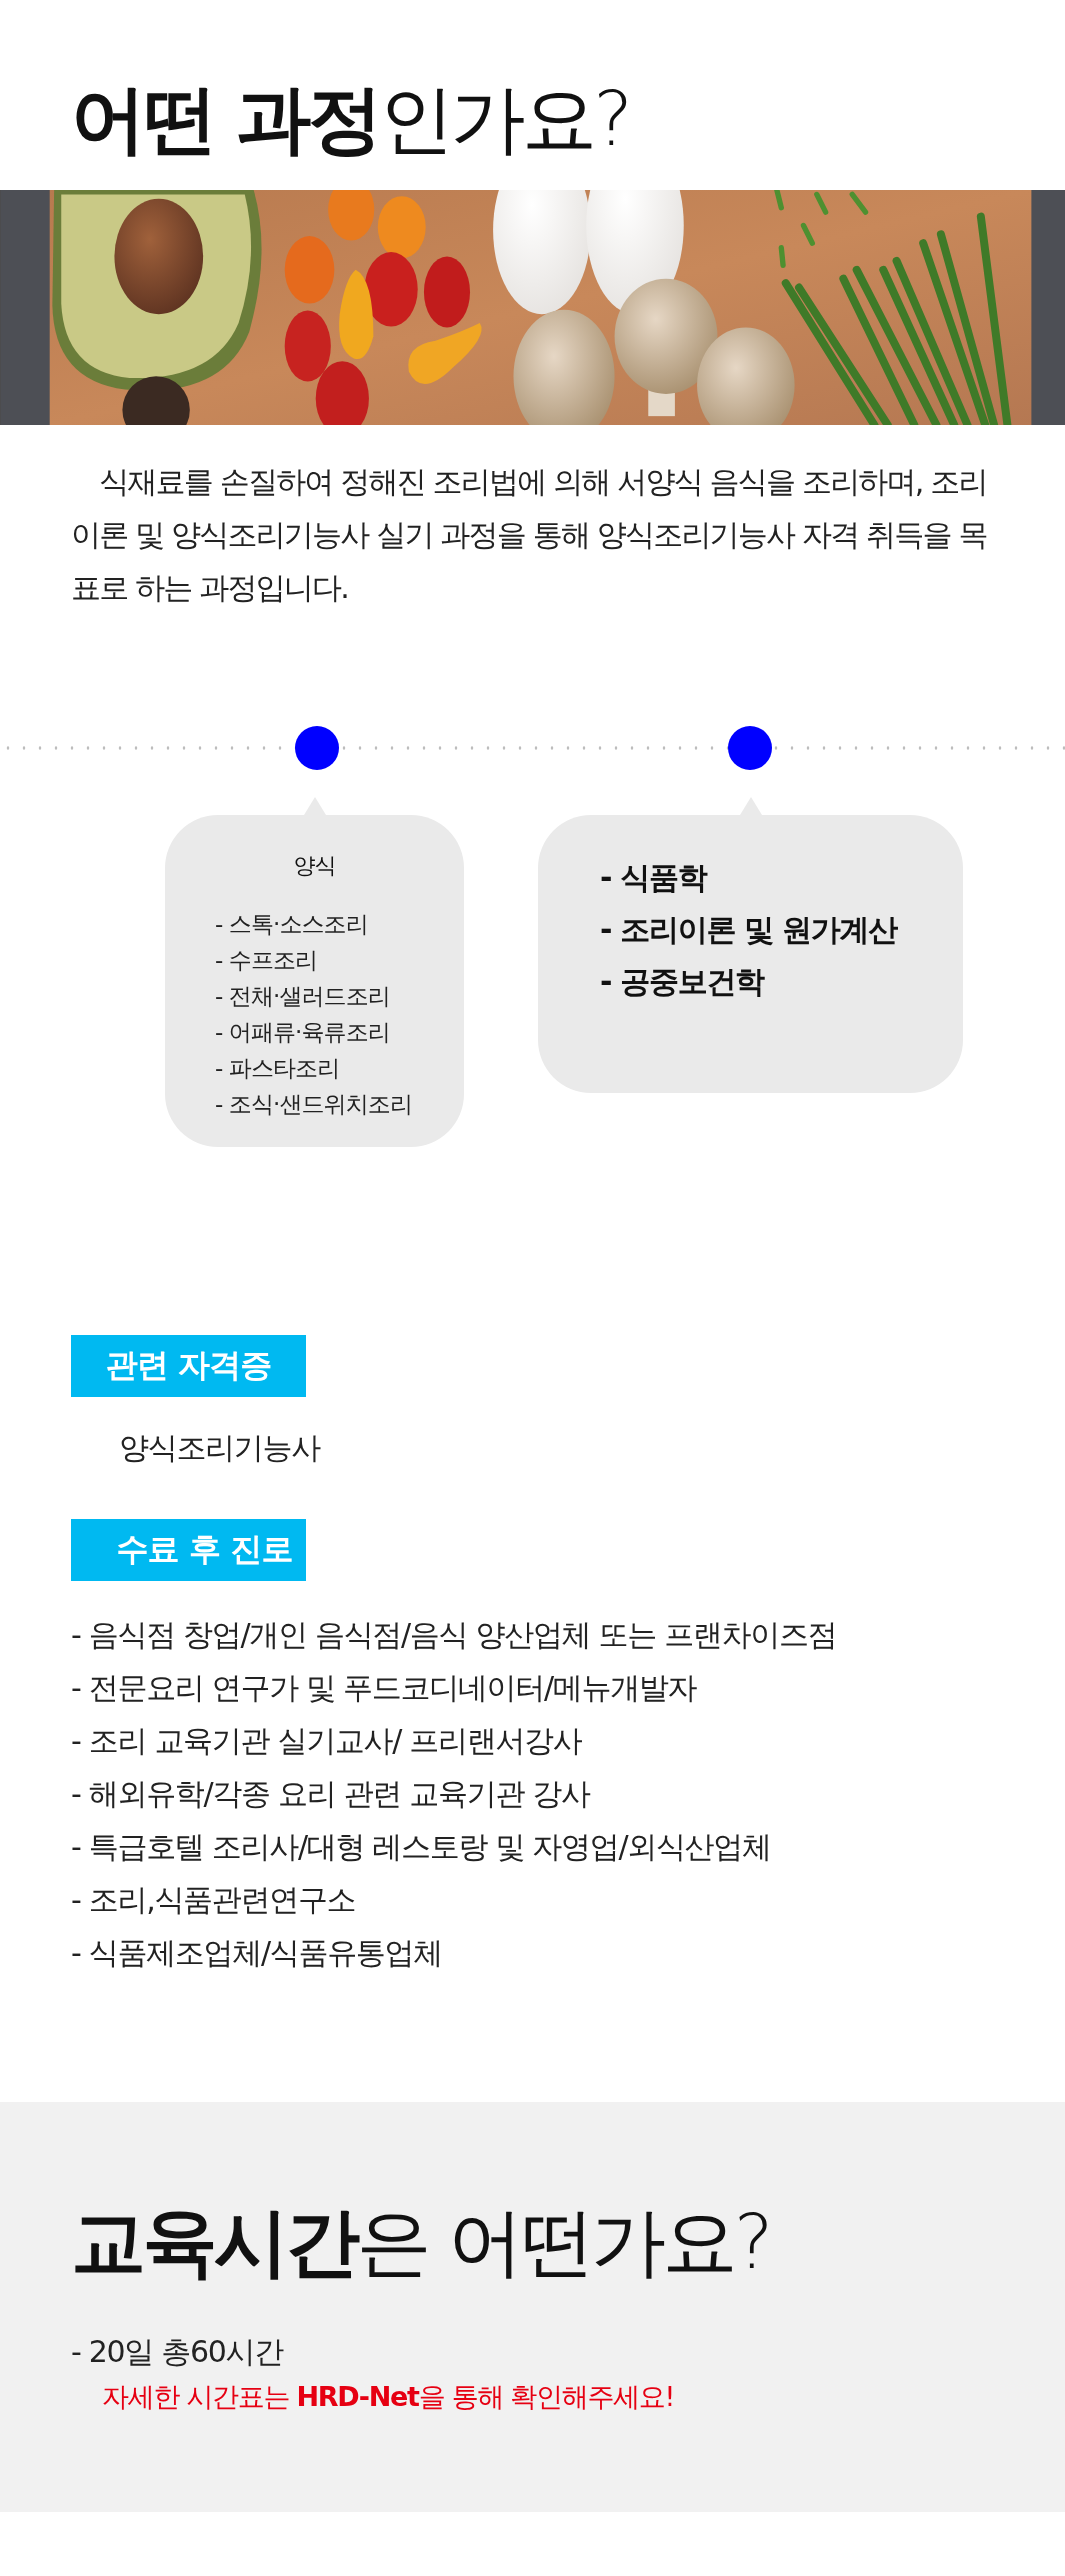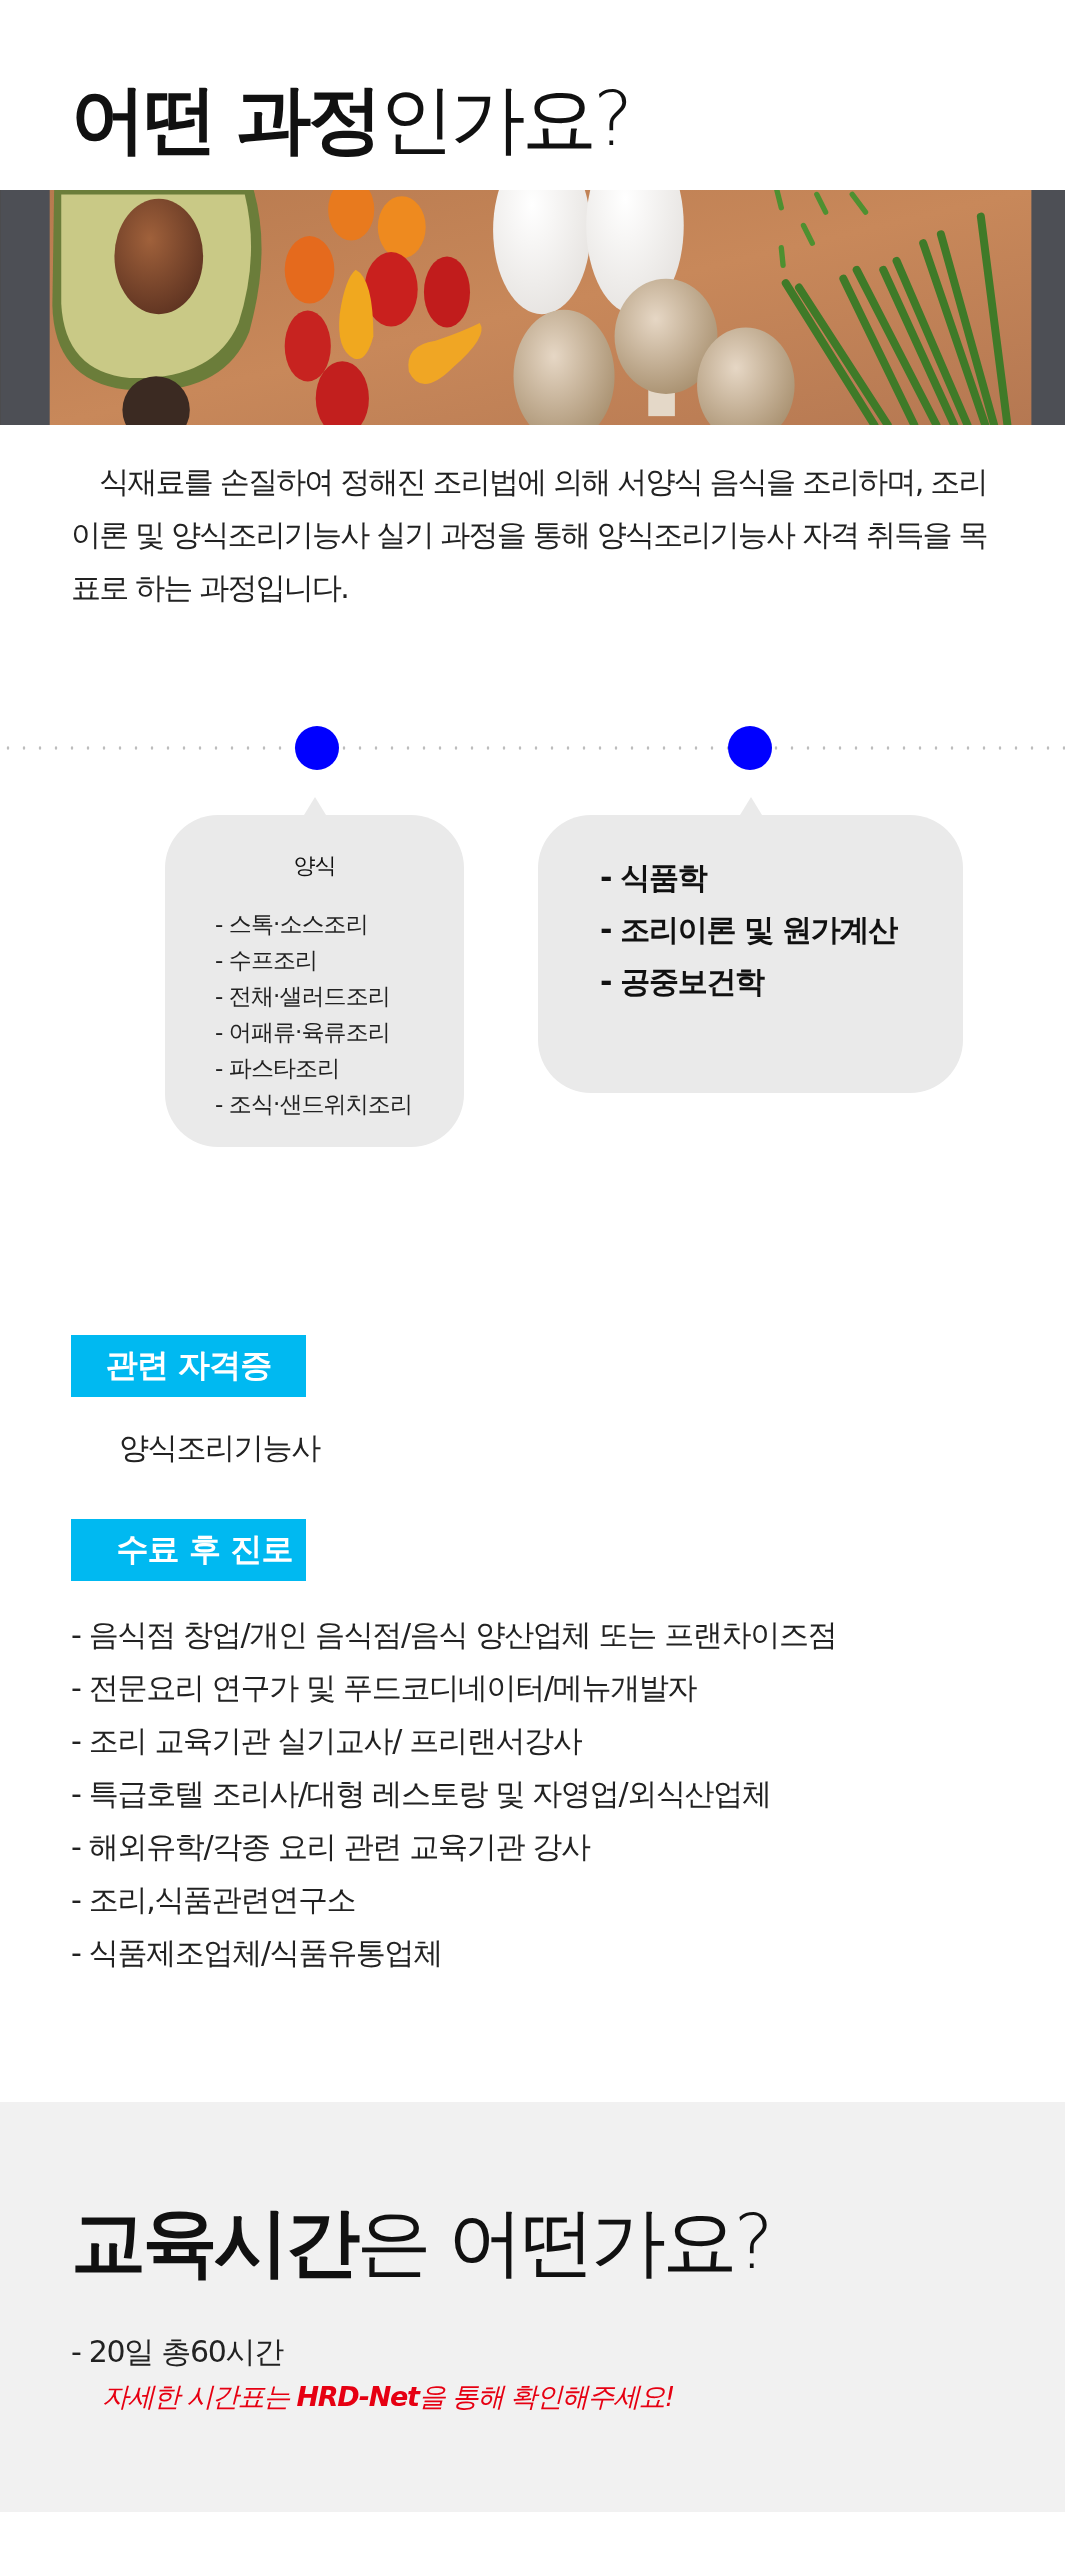--- a/index.html
+++ b/index.html
@@ -45,21 +45,21 @@
 
     .career-list { left: 71px; top: 1608px; list-style: none; }
     .career-list li { font-size: 30px; line-height: 53px; letter-spacing: -1.3px; color: #222; white-space: nowrap; }
 
     
     .gray-section { left: 0; top: 2102px; width: 1066px; height: 410px; background: #f1f1f1; }
     .title2 { left: 71px; top: 2201px; font-size: 75px; line-height: 1.1; letter-spacing: -3.6px; white-space: nowrap; }
     .title2 .bold { font-weight: 900; }
     .title2 .thin { font-weight: 200; }
     .hours { left: 71px; top: 2332px; font-size: 30px; letter-spacing: -1.3px; color: #222; }
-    .note { left: 102px; top: 2379px; font-size: 27px; font-style: italic; color: #e60012; letter-spacing: -1.3px; white-space: nowrap; }
+    .note { left: 102px; top: 2379px; font-size: 27px; color: #e60012; letter-spacing: -1.3px; white-space: nowrap; }
     .note b { font-weight: 800; }
   </style>
 </head>
 <body>
 
 <h1 class="abs big-title">
   <span class="bold">어떤 과정</span><span class="thin">인가요?</span>
 </h1>
 
 <div class="abs photo">
@@ -157,22 +157,22 @@
 </div>
 
 <div class="abs badge" style="top:1335px;">관련 자격증</div>
 <div class="abs plain-text" style="left:71px; top:1428px;">양식조리기능사</div>
 
 <div class="abs badge" style="top:1519px;padding-left:32px;">수료 후 진로</div>
 <ul class="abs career-list">
   <li>- 음식점 창업/개인 음식점/음식 양산업체 또는 프랜차이즈점</li>
   <li>- 전문요리 연구가 및 푸드코디네이터/메뉴개발자</li>
   <li>- 조리 교육기관 실기교사/ 프리랜서강사</li>
+  <li>- 해외유학/각종 요리 관련 교육기관 강사</li>
   <li>- 특급호텔 조리사/대형 레스토랑 및 자영업/외식산업체</li>
-  <li>- 해외유학/각종 요리 관련 교육기관 강사</li>
   <li>- 조리,식품관련연구소</li>
   <li>- 식품제조업체/식품유통업체</li>
 </ul>
 
 <div class="abs gray-section"></div>
 <h2 class="abs title2">
   <span class="bold">교육시간</span><span class="thin">은 어떤가요?</span>
 </h2>
 <div class="abs hours">- 20일 총60시간</div>
 <div class="abs note">

